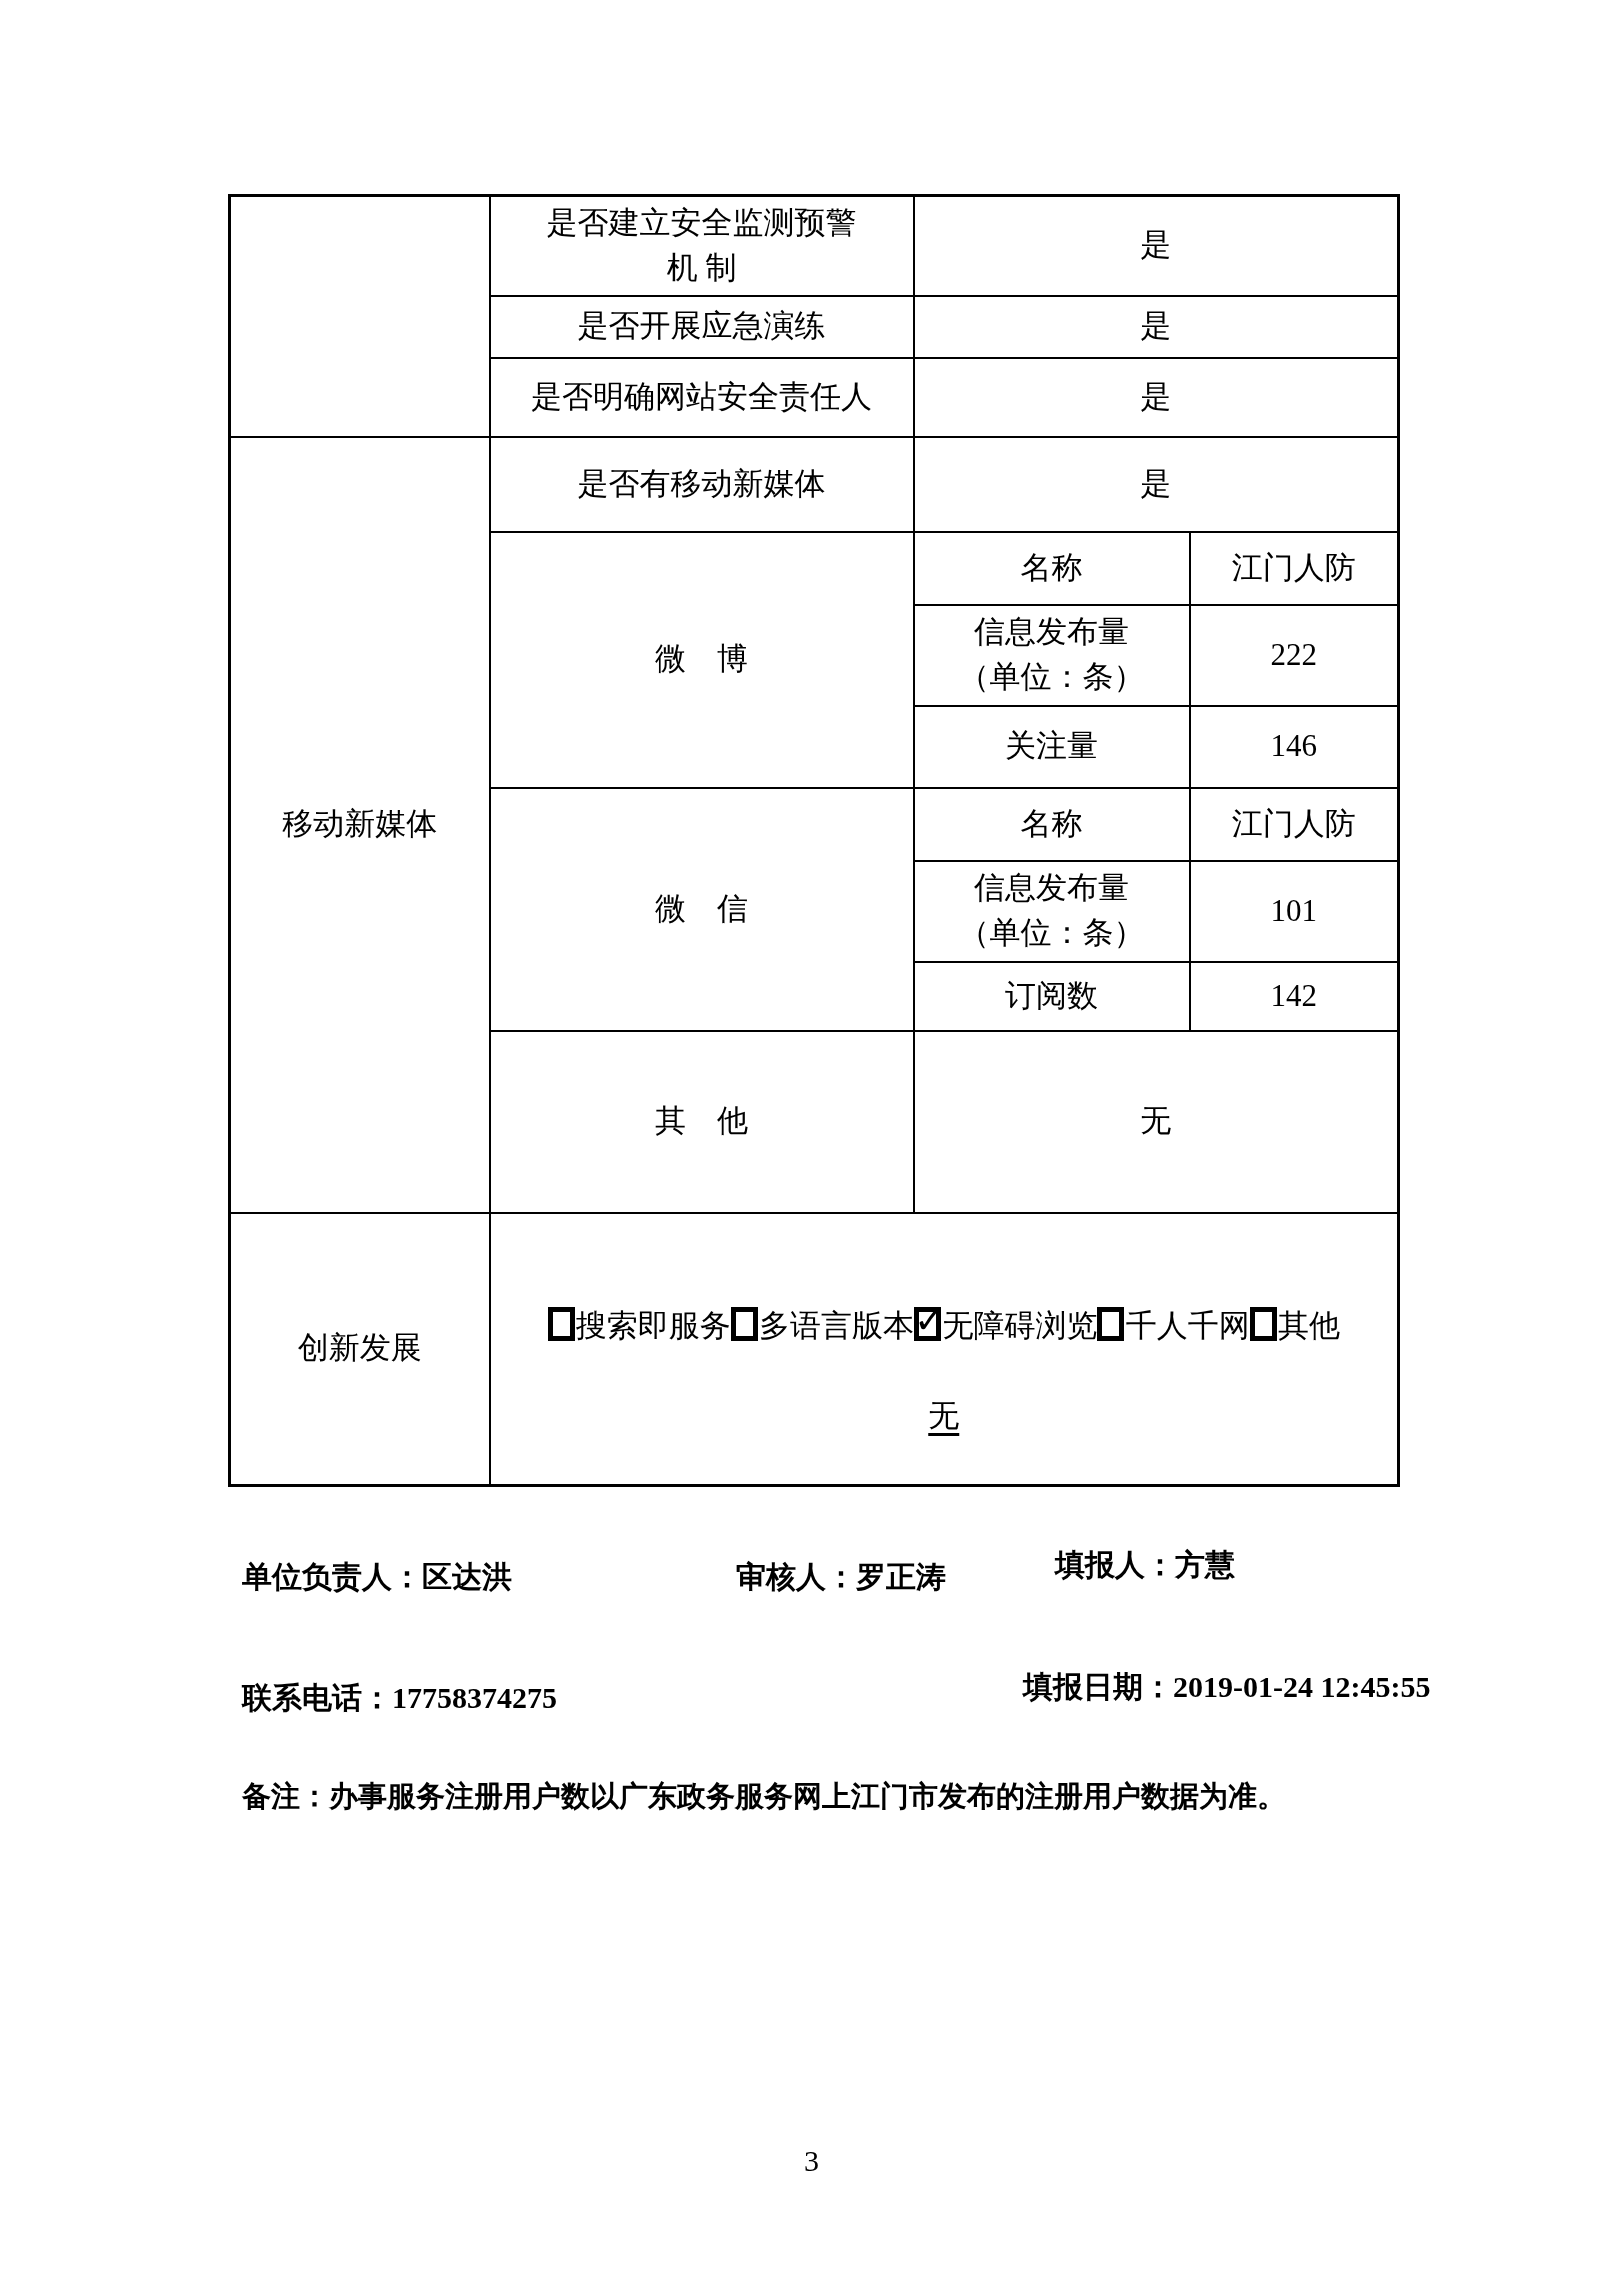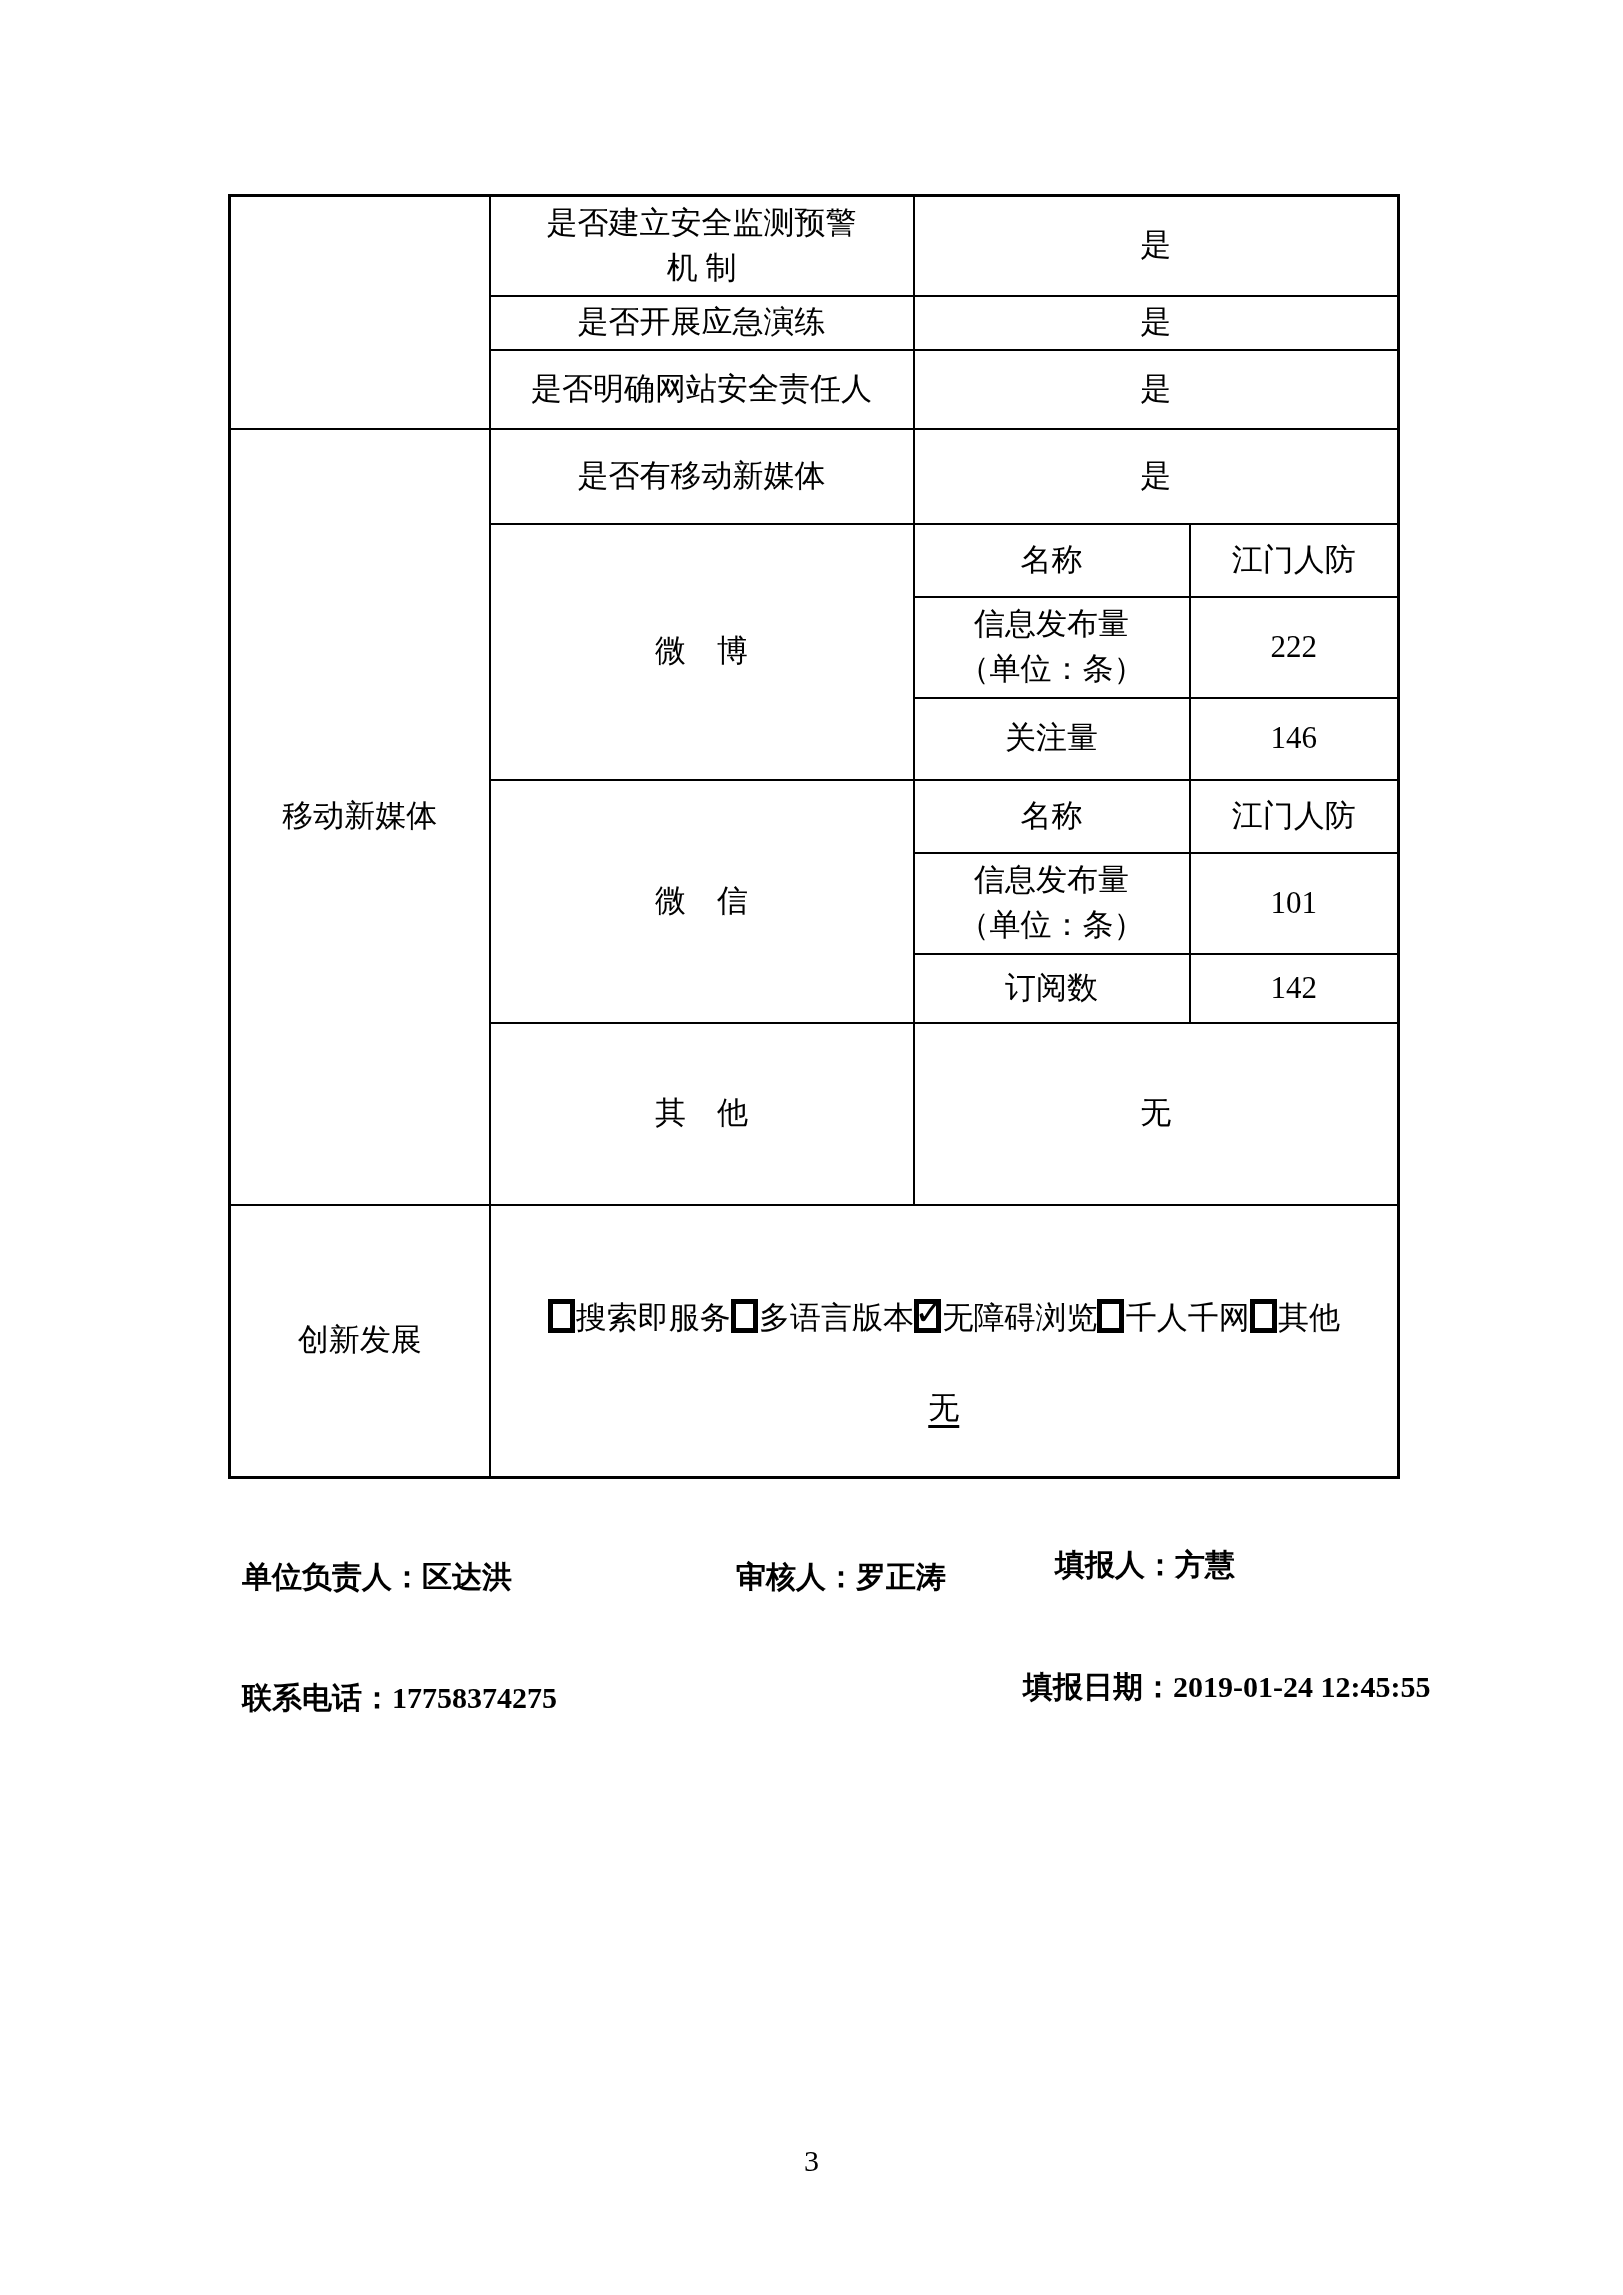--- a/index.html
+++ b/index.html
@@ -91,21 +91,21 @@
       <col style="width:209px">
     </colgroup>
 
     <tbody>
         <tr style="height:100px">
       <td rowspan="3"></td>
       <td>是否建立安全监测预警
 机 制</td>
       <td colspan="2">是</td>
     </tr>
-    <tr style="height:54px">
+    <tr style="height:62px">
       <td>是否开展应急演练</td>
       <td colspan="2">是</td>
     </tr>
     <tr style="height:79px">
       <td>是否明确网站安全责任人</td>
       <td colspan="2">是</td>
     </tr>
 
     <tr style="height:95px">
       <td rowspan="8" class="tt">移动新媒体</td>
@@ -160,16 +160,17 @@
   </tbody>
     </table>
 
   <div class="footer-line" style="left:230px;top:1559px;">单位负责人：区达洪</div>
   <div class="footer-line" style="left:724px;top:1559px;">审核人：罗正涛</div>
   <div class="footer-line" style="left:1043px;top:1547px;">填报人：方慧</div>
 
   <div class="footer-line" style="left:230px;top:1680px;">联系电话：17758374275</div>
   <div class="footer-line" style="left:1011px;top:1669px;">填报日期：2019-01-24 12:45:55</div>
 
+  <div class="footer-line" style="left:230px;top:1779px;font-size:29px;">备注：办事服务注册用户数以广东政务服务网上江门市发布的注册用户数据为准。</div>
 
   <div class="page-number">3</div>
 </div>
 
 
 </body></html>

